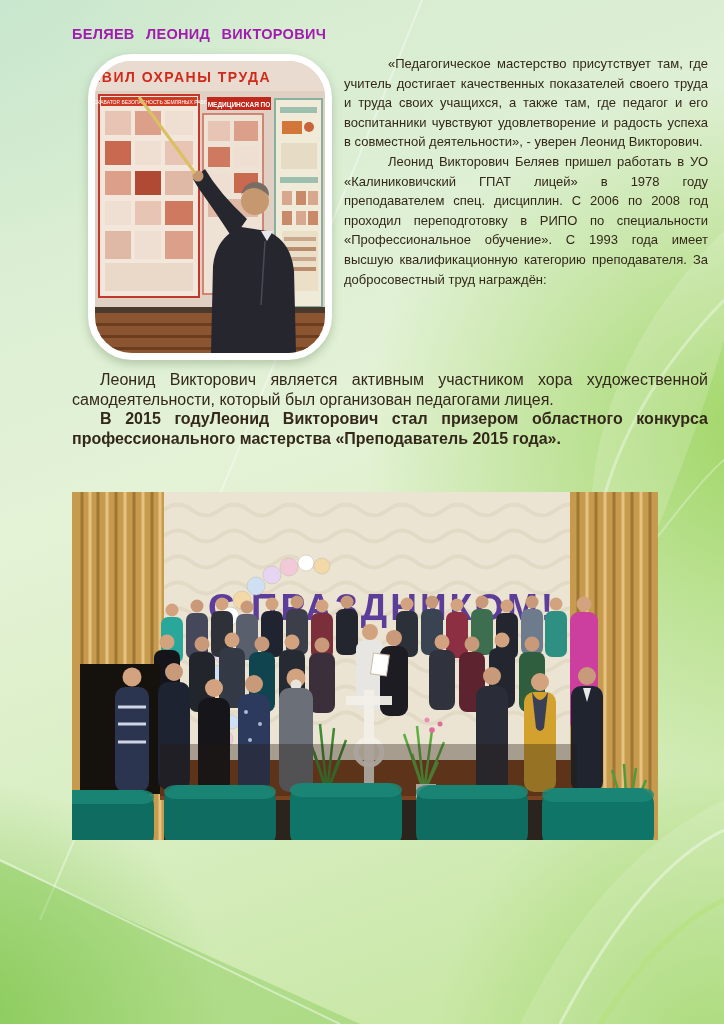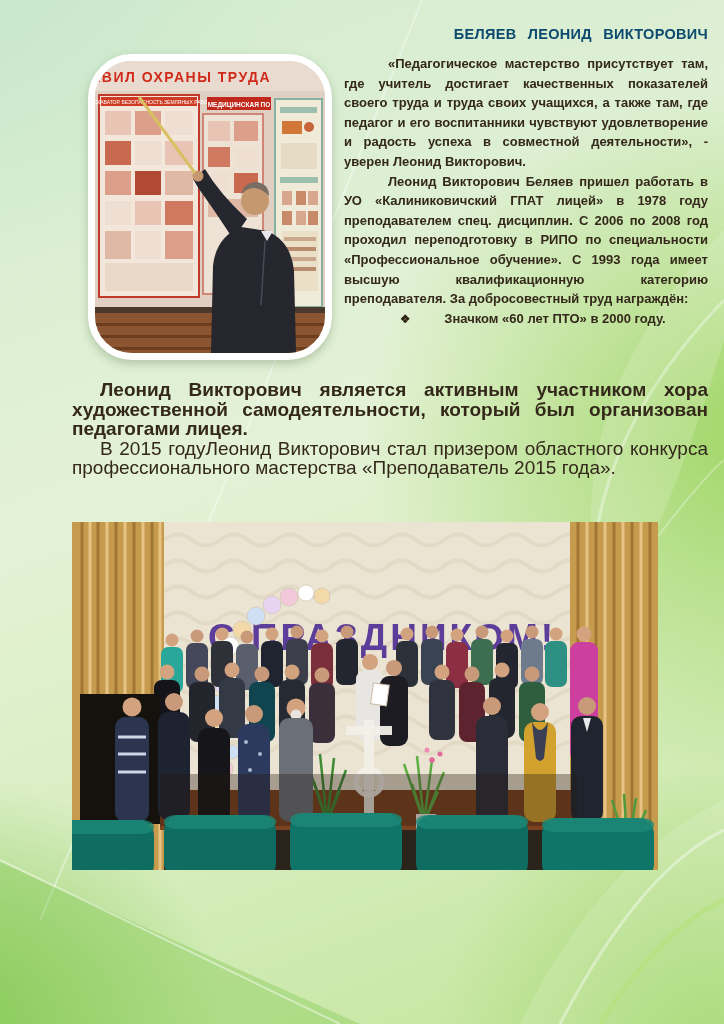--- a/index.html
+++ b/index.html
@@ -9,38 +9,38 @@
     background:
       radial-gradient(90% 55% at 106% 42%, rgba(142,206,72,.80), rgba(142,206,72,0) 62%),
       radial-gradient(62% 40% at -6% 100%, rgba(128,198,78,.85), rgba(128,198,78,0) 60%),
       radial-gradient(58% 42% at 98% 102%, rgba(150,210,92,.78), rgba(150,210,92,0) 65%),
       radial-gradient(85% 60% at -8% -8%, #c4e5cc, rgba(196,229,204,0) 58%),
       linear-gradient(160deg, #d3ebd0 0%, #e4f2d6 42%, #d8eec1 68%, #c4e59d 100%);
   }
   .bg-layer { position:absolute; inset:0; z-index:0; }
   .content { position:relative; z-index:1; padding:26px 16px 0 72px; }
   .title {
-    margin:0 0 12px 0; font-size:14.5px; font-weight:bold; text-align:right;
-    word-spacing:7px; letter-spacing:.3px; color:#0c4a6e;
+    margin:0 0 12px 0; font-size:14.5px; font-weight:bold; text-align:left;
+    word-spacing:7px; letter-spacing:.3px; color:#a21caf;
   }
   .top-row { display:flex; align-items:flex-start; }
   .photo-frame {
     flex:0 0 auto; width:230px; height:292px; margin-left:16px;
     border:7px solid #ffffff; border-radius:44px; overflow:hidden;
     background:#e3d3c8; box-shadow:0 4px 10px rgba(60,90,50,.28);
   }
   .photo-frame svg { display:block; }
   .text-col { flex:1 1 auto; margin-left:12px; font-size:13px; line-height:19.6px; text-align:justify; }
-  p { margin:0;font-weight:bold; }
+  p { margin:0; }
   .indent { text-indent:44px; }
   .award { text-indent:56px; }
   .award .marker { margin-right:34px; font-size:11.5px; color:#2e2313; }
-  .bottom-paras { margin-top:20px; font-size:19px; line-height:19.6px; text-align:justify; }
+  .bottom-paras { margin-top:10px; font-size:16px; line-height:19.6px; text-align:justify; }
   .indent2 { text-indent:28px; }
-  .bold { font-weight:normal; }
+  .bold { font-weight:bold; }
   .group-photo { margin-top:44px; width:586px; height:348px; overflow:hidden; }
   .group-photo svg { display:block; }
 </style>
 </head>
 <body>
 
 <svg class="bg-layer" width="724" height="1024" viewBox="0 0 724 1024" xmlns="http://www.w3.org/2000/svg">
   <path d="M430 -20 Q250 430 40 920" stroke="rgba(255,255,255,.38)" stroke-width="2" fill="none"></path>
   <path d="M724 230 Q540 420 610 640 Q690 460 724 340 Z" fill="rgba(255,255,255,.16)"></path>
   <path d="M724 300 Q560 470 600 660" stroke="rgba(255,255,255,.35)" stroke-width="3" fill="none"></path>
@@ -138,21 +138,20 @@
           <path d="M146 134 Q149 121 162 121 Q174 123 174 135 Q166 127 159 127 Q151 127 146 134 Z" fill="#776d62"></path>
           <path d="M166 170 L172 180 L178 170 Z" fill="#e8e8ea"></path>
           <line x1="170" y1="180" x2="166" y2="244" stroke="#4a4a55" stroke-width="1.5"></line>
         </g>
       </svg>
     </div>
 
     <div class="text-col">
       <p class="indent">«Педагогическое мастерство присутствует там, где учитель достигает качественных показателей своего труда и труда своих учащихся, а также там, где педагог и его воспитанники чувствуют удовлетворение и радость успеха в совместной деятельности», - уверен Леонид Викторович.</p>
       <p class="indent">Леонид Викторович Беляев пришел работать в УО «Калиниковичский ГПАТ лицей» в 1978 году преподавателем спец. дисциплин. С 2006 по 2008 год проходил переподготовку в РИПО по специальности «Профессиональное обучение». С 1993 года имеет высшую квалификационную категорию преподавателя. За добросовестный труд награждён:</p>
-      <p class="award"><span class="marker">❖</span><span>Значком «60 лет ПТО» в 2000 году.</span></p>
     </div>
   </div>
 
   <div class="bottom-paras">
     <p class="indent2">Леонид Викторович является активным участником хора художественной самодеятельности, который был организован педагогами лицея.</p>
     <p class="indent2 bold">В 2015 годуЛеонид Викторович стал призером областного конкурса профессионального мастерства «Преподаватель 2015 года».</p>
   </div>
 
   <div class="group-photo">
     <svg width="586" height="348" viewBox="0 0 586 348" xmlns="http://www.w3.org/2000/svg">

